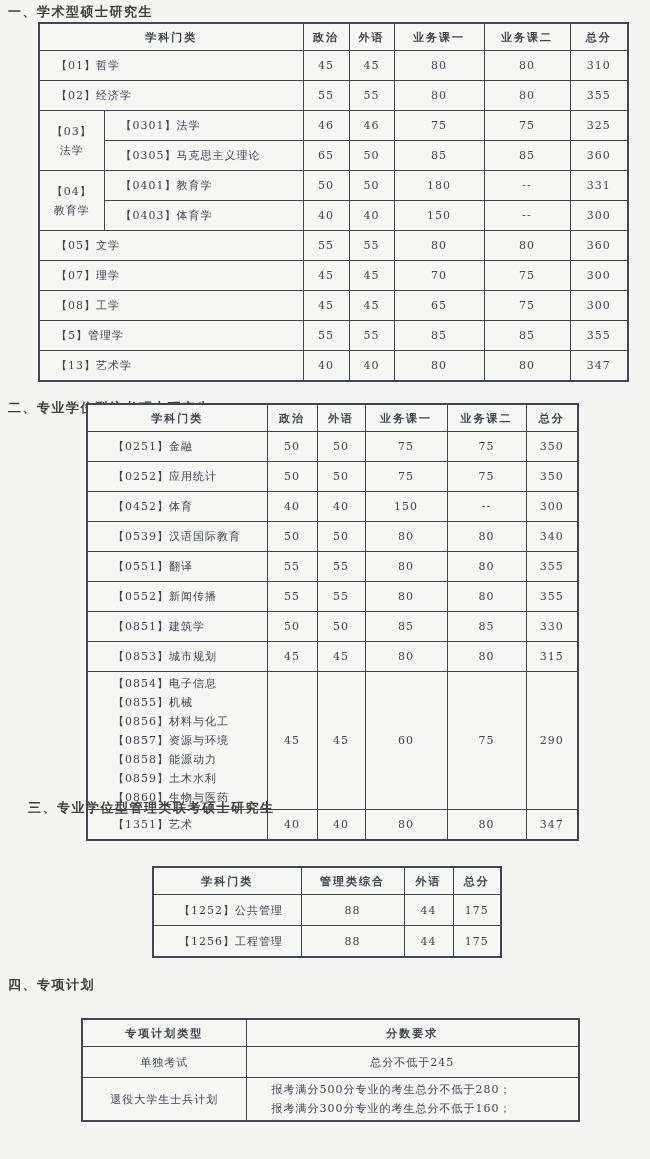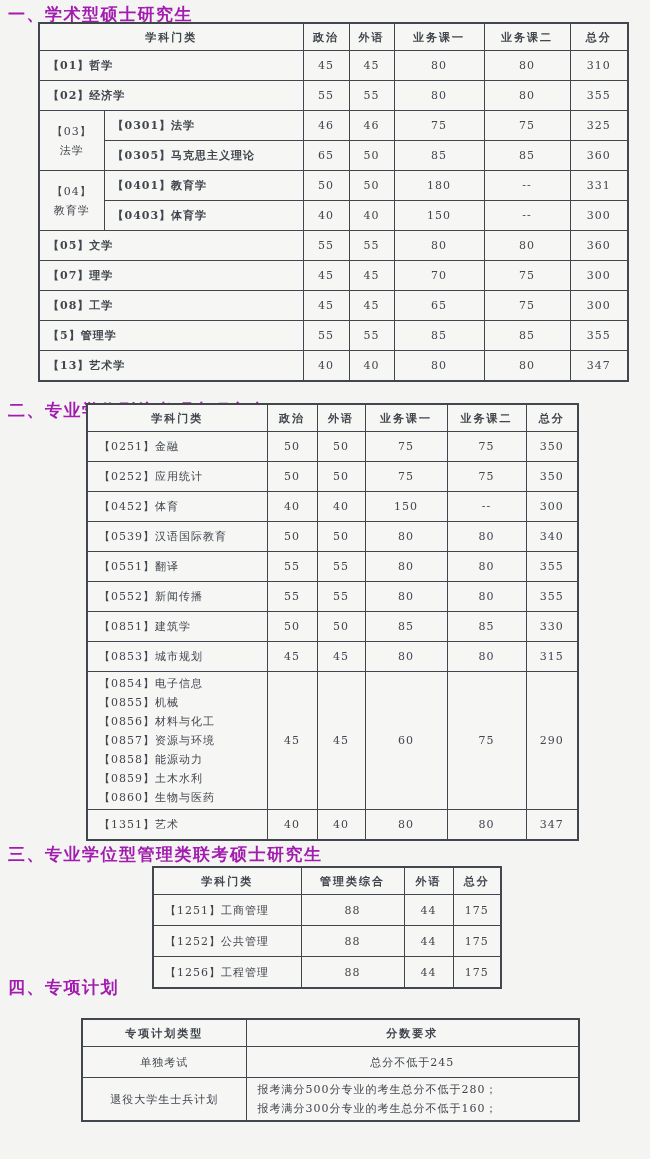--- a/index.html
+++ b/index.html
@@ -5,53 +5,53 @@
   html,body{margin:0;padding:0;}
   body{
     width:650px;height:1159px;
     background:#f4f4f2;
     font-family:"DejaVu Serif","Liberation Serif",serif;
     color:#3e434a;
   }
   .page{position:relative;width:650px;height:1159px;overflow:hidden;}
   .sec-heading{
     position:absolute;left:8px;
-    font-size:17px;font-weight:bold;letter-spacing:1.5px;
-    color:#a21caf;white-space:nowrap;
+    font-size:13px;font-weight:bold;letter-spacing:1.5px;
+    color:#404040;white-space:nowrap;
   }
   #h1{top:3px;}
   #h2{top:399px;}
-  #h3{top:843px;}
+  #h3{top:799px;margin-left:20px;}
   #h4{top:976px;font-family:Liberation Mono, monospace;}
   table{
     position:absolute;
     border-collapse:collapse;table-layout:fixed;
     background:#f6f6f4;
     border:2px solid #42464d;
     font-size:11px;color:#41464d;
   }
   th,td{
     border:1px solid #42464d;
     text-align:center;vertical-align:middle;
     padding:2px 3px;
     white-space:pre-line;
     overflow:hidden;
   }
   th{font-weight:bold;letter-spacing:2px;height:22px;}
   td{letter-spacing:1px;line-height:19px;}
-  td.left{text-align:left;padding-left:11px;}
+  td.left{text-align:left;padding-left:25px;}
   #t1{left:38px;top:22px;width:589px;}
   #t1 td{height:25px;}
   #t2{left:86px;top:403px;width:491px;}
   #t2 td{height:25px;}
   #t3{left:152px;top:866px;width:348px;}
   #t3 td{height:26px;}
   #t4{left:81px;top:1018px;width:497px;}
   #t4 td{height:26px;}
-  #t1 td.left{padding-left:8px;font-weight:bold;}
+  #t1 td.left{padding-left:16px;}
 </style>
 </head>
 <body>
 
 <div class="page">
 
   <div id="h1" class="sec-heading">一、学术型硕士研究生</div>
   <table id="t1">
     <colgroup>
       <col style="width:65px">
@@ -289,26 +289,20 @@
     <thead>
       <tr>
         <th>学科门类</th>
         <th>管理类综合</th>
         <th>外语</th>
         <th>总分</th>
       </tr>
     </thead>
     <tbody>
         <tr>
-          <td class="left">【1251】工商管理</td>
-          <td>88</td>
-          <td>44</td>
-          <td>175</td>
-        </tr>
-        <tr>
           <td class="left">【1252】公共管理</td>
           <td>88</td>
           <td>44</td>
           <td>175</td>
         </tr>
         <tr>
           <td class="left">【1256】工程管理</td>
           <td>88</td>
           <td>44</td>
           <td>175</td>

